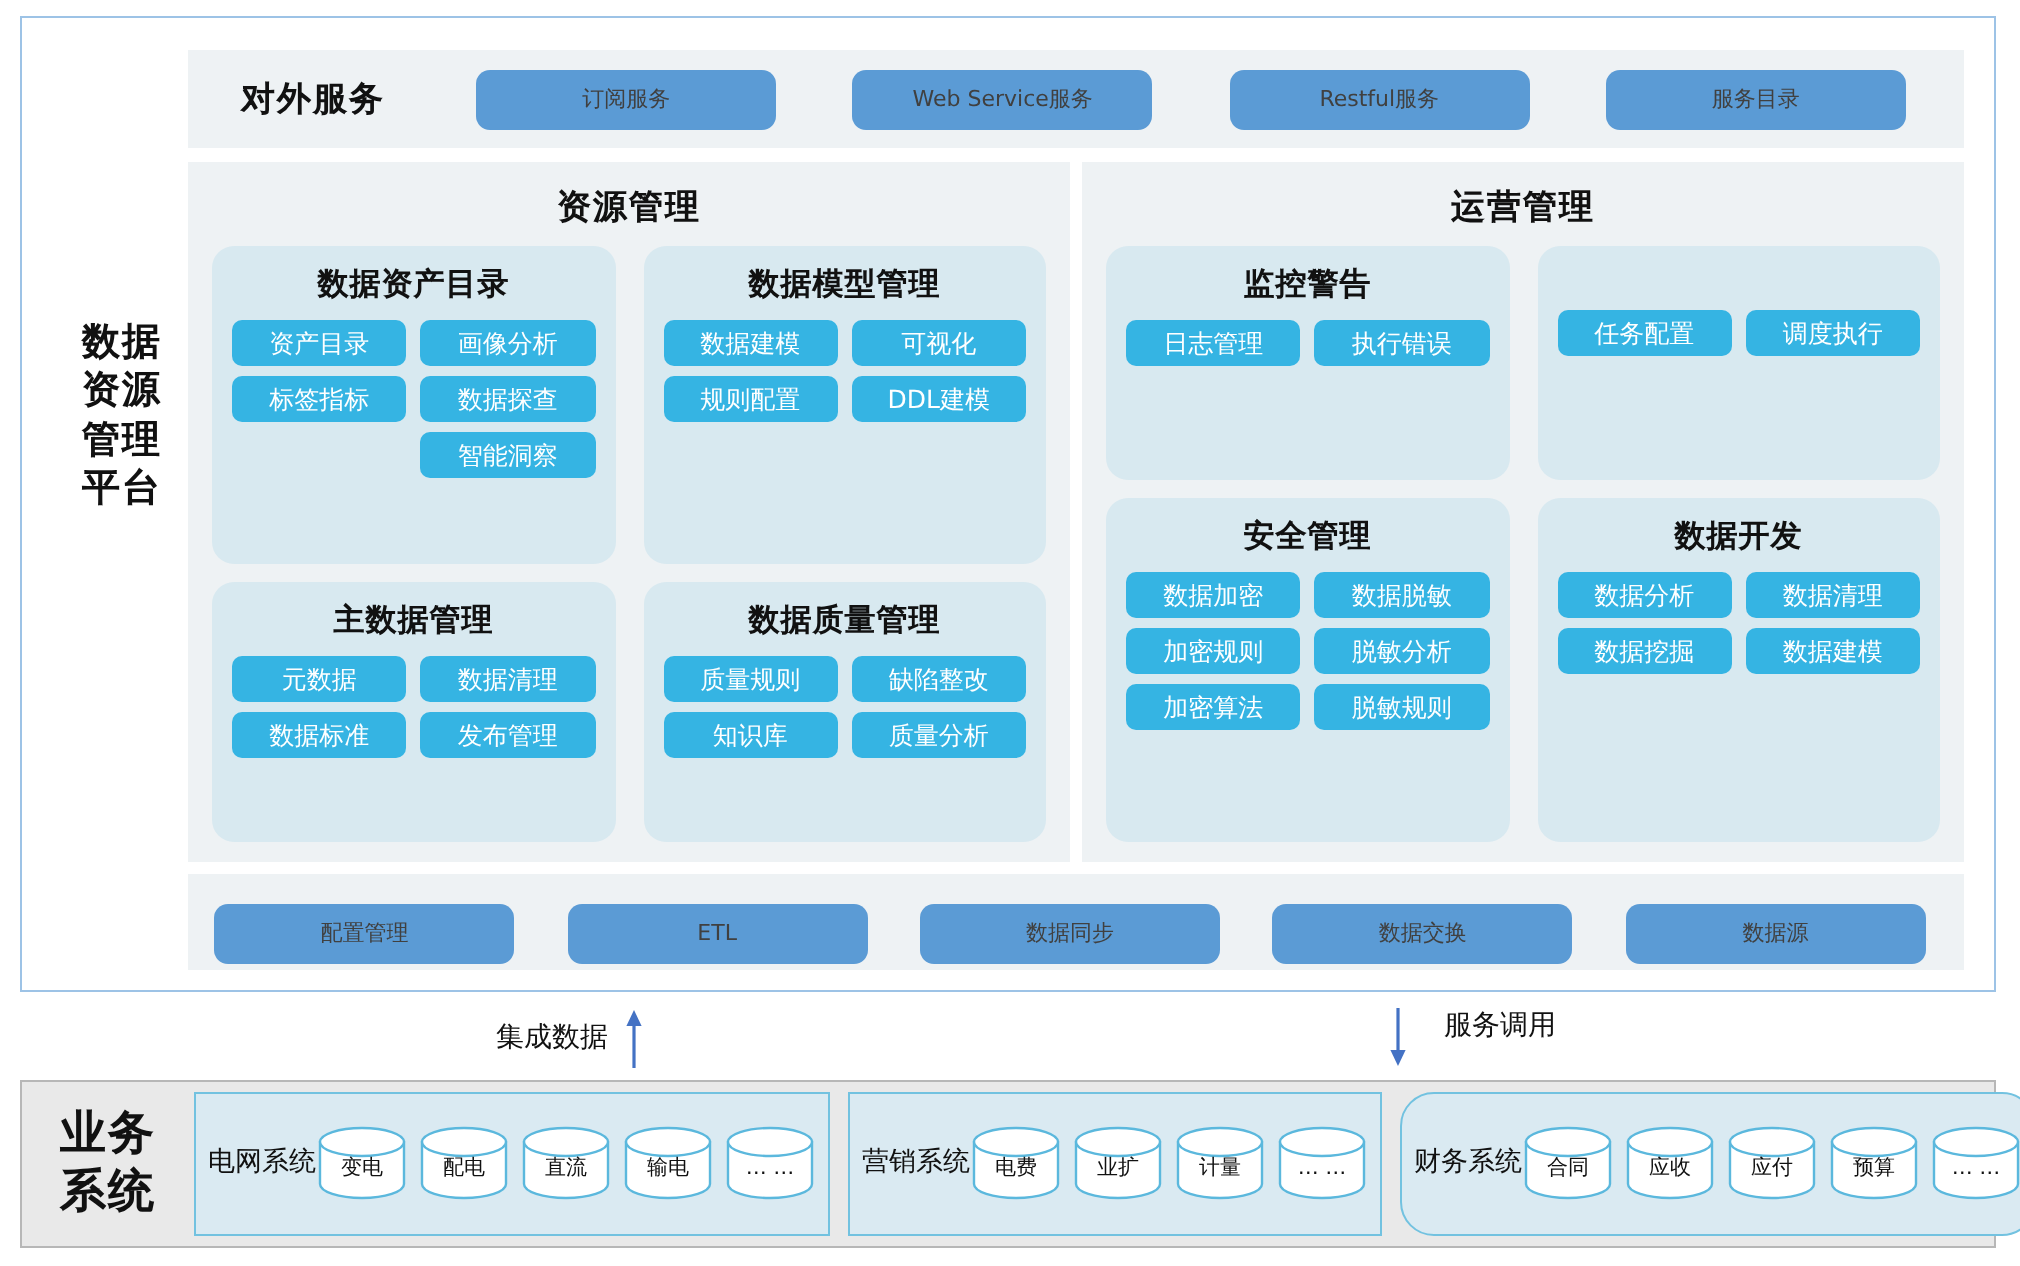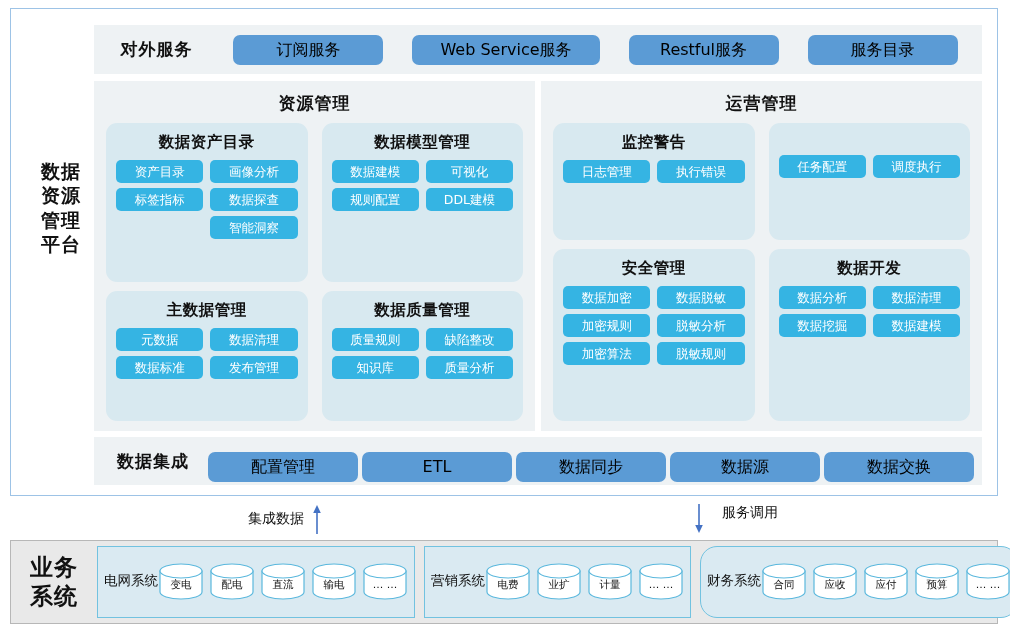--- a/index.html
+++ b/index.html
@@ -25,22 +25,22 @@
   .ext-band{
     position:absolute;left:83px;top:16px;width:888px;height:49px;
     background:#eef2f4;display:flex;align-items:center;
   }
   .ext-title{
     width:125px;text-align:center;font-size:17px;font-weight:bold;color:#111;
     flex:0 0 auto;letter-spacing:1px;
   }
   .ext-btns{flex:1 1 auto;display:flex;align-items:center;justify-content:space-around;padding-right:10px;}
   .pill-blue{
-    background:#5b9bd5;color:#000000;border-radius:7px;
-    font-size:16px;text-align:center;line-height:30px;height:30px;
+    background:#5b9bd5;color:#404040;border-radius:7px;
+    font-size:11px;text-align:center;line-height:30px;height:30px;
     min-width:150px;padding:0 28px;box-sizing:border-box;
   }
 
   
   .mgmt-row{
     position:absolute;left:83px;top:72px;width:888px;height:350px;
     display:flex;gap:6px;
   }
   .mgmt-panel{
     background:#eef2f4;flex:1 1 0;display:flex;flex-direction:column;
@@ -227,27 +227,26 @@
                 <div class="chip">数据清理</div>
                 <div class="chip">数据挖掘</div>
                 <div class="chip">数据建模</div>
               </div>
             </div>
           </div>
         </div>
       </div>
 
     <div class="int-band">
-      <div class="int-title">数据集成</div>
       <div class="int-btns" id="int-btns">
           <div class="pill-blue">配置管理</div>
           <div class="pill-blue">ETL</div>
           <div class="pill-blue">数据同步</div>
+          <div class="pill-blue">数据交换</div>
           <div class="pill-blue">数据源</div>
-          <div class="pill-blue">数据交换</div>
         </div>
     </div>
   </div>
 
   <div class="connector">
     <div class="conn-left">
       <span class="conn-label">集成数据</span>
       <span>
         <svg class="arrow-svg" width="12" height="30" viewBox="0 0 12 30">
           <line x1="6" y1="30" x2="6" y2="8" stroke="#4472c4" stroke-width="1.6"></line>

